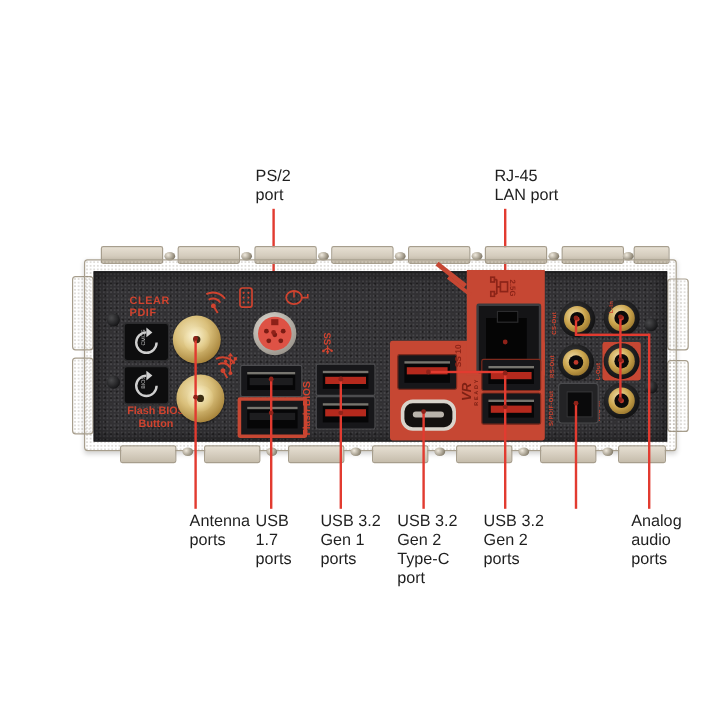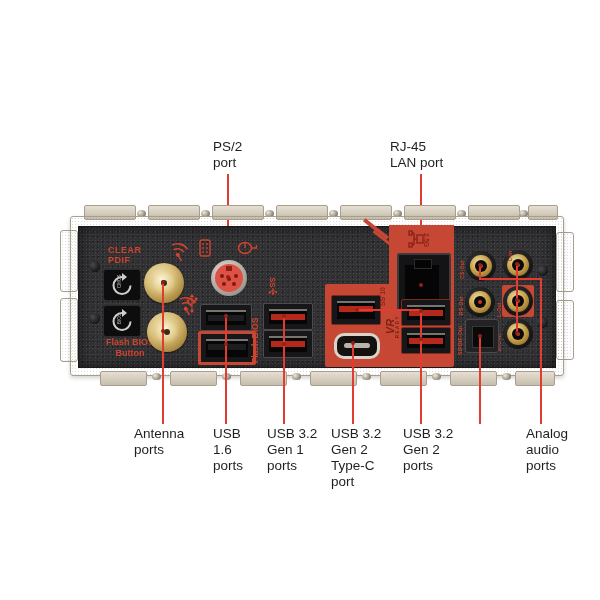--- a/index.html
+++ b/index.html
@@ -46,21 +46,21 @@
         background:#c0392b;}
   .tinylbl{position:absolute;color:#d0432f;font-size:5px;font-weight:bold;letter-spacing:0.3px;}
 </style>
 </head>
 <body>
 
 <div id="stage">
 
   <div class="abs lbl" style="left:197px;top:139px;">PS/2
 port</div>
-  <div class="abs lbl" style="left:374px;top:139px;">RJ-45
+  <div class="abs lbl" style="left:396px;top:139px;">RJ-45
 LAN port</div>
 
   <div class="rline" style="left:211px;top:174px;width:1.6px;height:104px;"></div>
   <div class="rline" style="left:404px;top:174px;width:1.6px;height:112px;"></div>
 
   <div class="tab" style="left:68px;top:205px;width:50px;"></div>
   <div class="tab" style="left:132px;top:205px;width:50px;"></div>
   <div class="tab" style="left:196px;top:205px;width:50px;"></div>
   <div class="tab" style="left:260px;top:205px;width:50px;"></div>
   <div class="tab" style="left:324px;top:205px;width:50px;"></div>
@@ -336,24 +336,24 @@
   <div class="dot" style="left:335px;top:341px;"></div>
   <div class="dot" style="left:403px;top:309px;"></div>
   <div class="dot" style="left:403px;top:337px;"></div>
   <div class="dot" style="left:339px;top:308px;"></div>
   <div class="dot" style="left:462px;top:334px;"></div>
   <div class="dot" style="left:462px;top:263px;"></div>
   <div class="dot" style="left:499px;top:262px;"></div>
   <div class="dot" style="left:499px;top:298px;"></div>
   <div class="dot" style="left:499px;top:331px;"></div>
 
-  <div class="abs lbl" style="left:118px;top:426px;">Antenna
+  <div class="abs lbl" style="left:142px;top:426px;">Antenna
 ports</div>
   <div class="abs lbl" style="left:197px;top:426px;">USB
-1.6
+1.7
 ports</div>
   <div class="abs lbl" style="left:251px;top:426px;">USB 3.2
 Gen 1
 ports</div>
   <div class="abs lbl" style="left:315px;top:426px;">USB 3.2
 Gen 2
 Type-C
 port</div>
   <div class="abs lbl" style="left:387px;top:426px;">USB 3.2
 Gen 2

